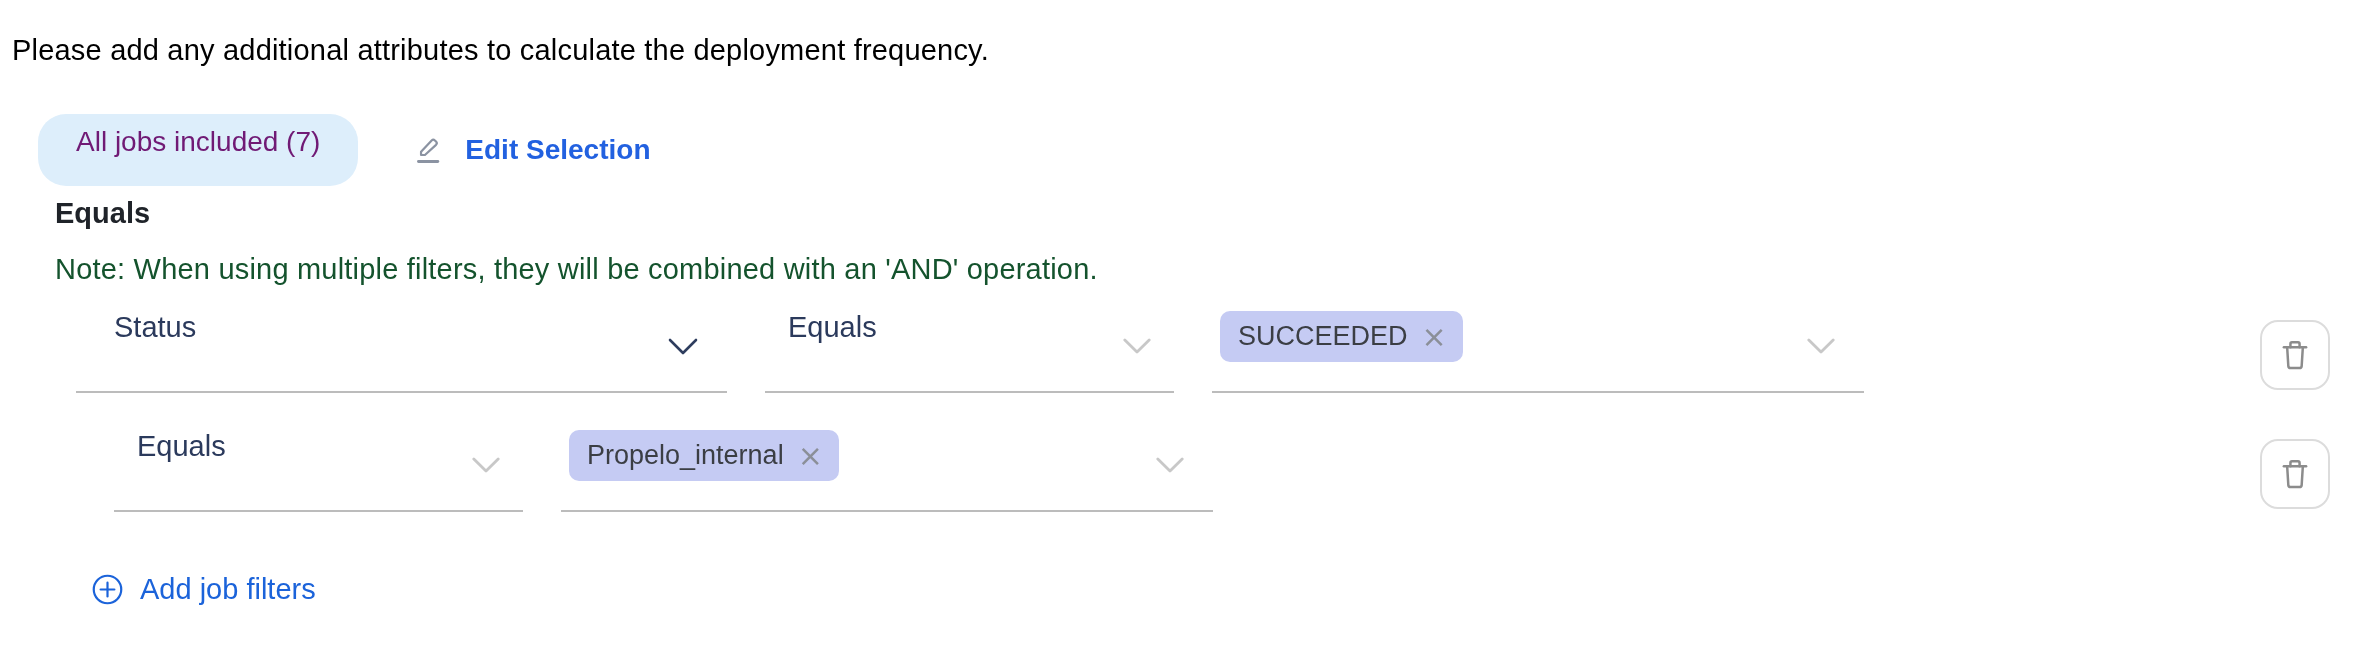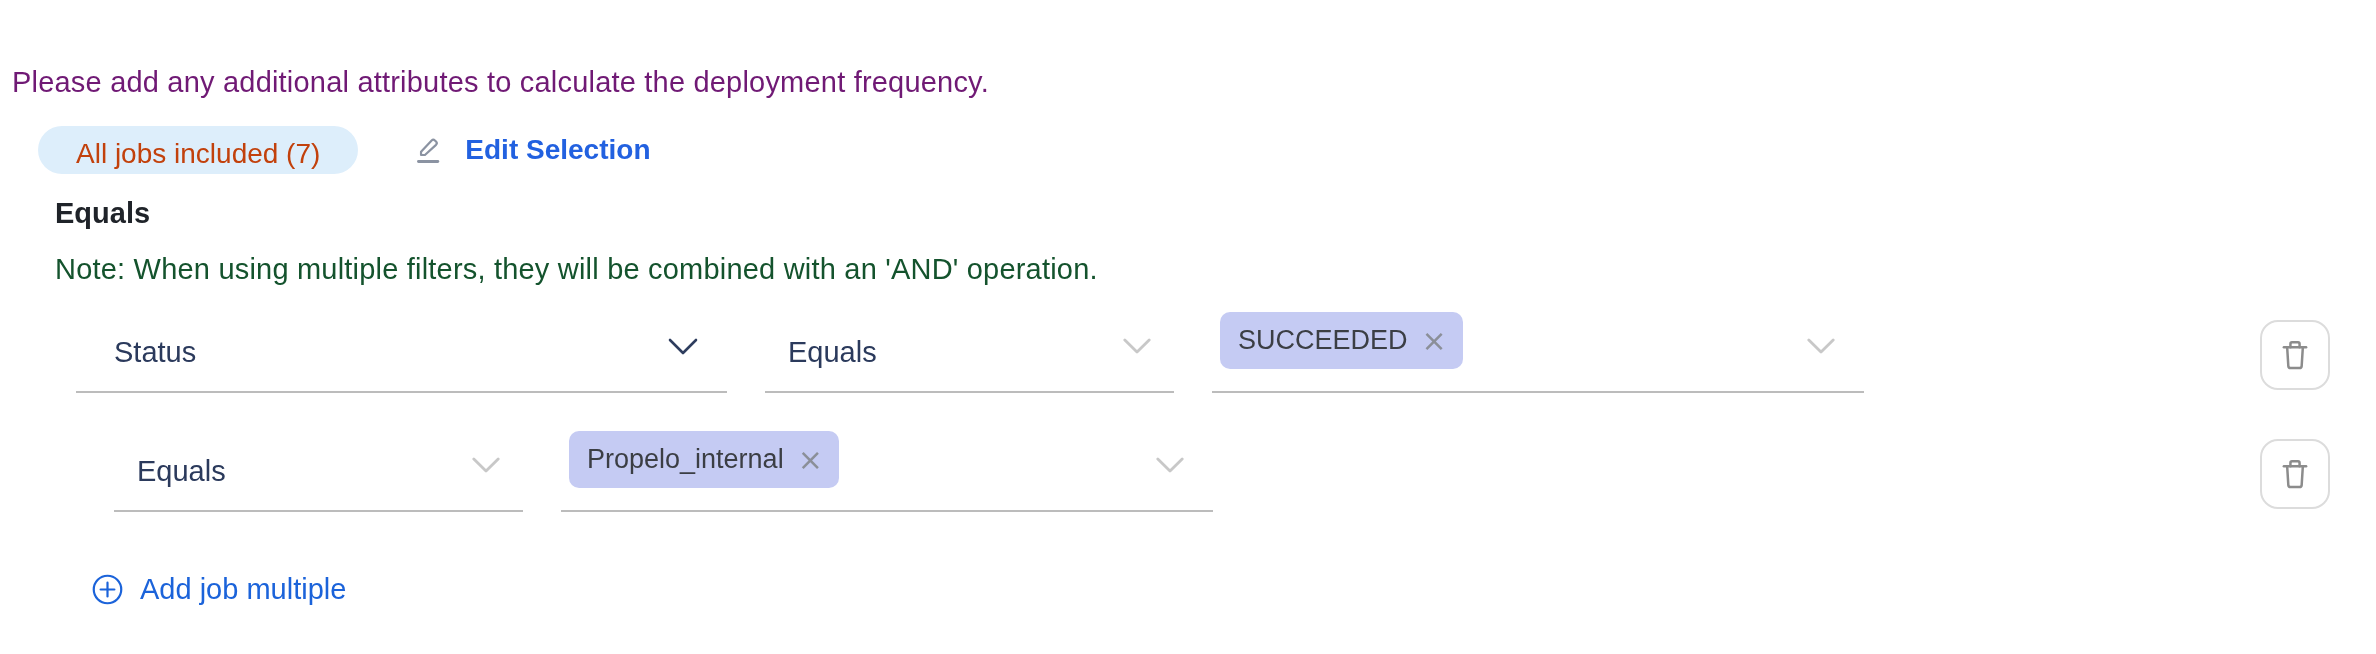--- a/index.html
+++ b/index.html
@@ -6,31 +6,31 @@
   html, body { background: #ffffff; }
   body {
     font-family: "Liberation Sans", "DejaVu Sans", sans-serif;
     width: 2376px; height: 654px; position: relative; overflow: hidden;
     color: #3c4044;
   }
   .canvas { position: absolute; inset: 0; background: #fff; }
 
   .instruction {
     position: absolute; left: 12px; top: 34px;
-    font-size: 29px; color: #701a75; letter-spacing: 0.2px; margin-top: 32px;
+    font-size: 29px; color: #000000; letter-spacing: 0.2px;
   }
 
   .jobs-row {
     position: absolute; left: 38px; top: 122px;
     display: flex; align-items: center; height: 56px;
   }
   .pill {
-    height: 48px; line-height: 56px; padding: 0 38px;
+    height: 72px; line-height: 56px; padding: 0 38px;
     background: #ddeefb; border-radius: 28px;
-    color: #c2410c; font-size: 28px; white-space: nowrap;
+    color: #701a75; font-size: 28px; white-space: nowrap;
   }
   .edit-link {
     margin-left: 54px; display: flex; align-items: center; gap: 22px;
     color: #2261e0; font-size: 28px; font-weight: 600; cursor: pointer;
     text-decoration: none;
   }
   .edit-link .icon { display: flex; color: #8b93a2; }
 
   .filters-title {
     position: absolute; left: 55px; top: 197px;
@@ -41,35 +41,35 @@
     font-size: 29px; color: #14532d; letter-spacing: 0.2px;
   }
 
   .filter-rows { position: absolute; left: 76px; top: 311px; width: 2300px; }
   .filter-row {
     display: flex; align-items: flex-start; height: 82px; margin-bottom: 37px;
   }
   .select {
     position: relative; height: 82px;
     border-bottom: 2px solid #bcbcbc;
-    display: flex; align-items: flex-end; padding-bottom: 22px;
+    display: flex; align-items: flex-start; padding-bottom: 22px;
     cursor: pointer;
   }
   .select-field  { width: 651px; padding-left: 38px; }
   .select-op     { width: 409px; padding-left: 23px; margin-left: 38px; }
   .select-values { width: 652px; padding-left: 8px;  margin-left: 38px; }
   .select-text { font-size: 29px; color: #2b3a5c; white-space: nowrap; }
   .chevron { position: absolute; right: 28px; top: 27px; }
   .chevron.dark  { color: #2e3d5e; }
   .chevron.light { color: #c8c8c8; }
   .select-op .chevron { right: 22px; }
 
   .tag {
     display: inline-flex; align-items: center; gap: 14px;
-    height: 57px; padding: 0 16px 0 18px;
+    height: 51px; padding: 0 16px 0 18px;
     background: #c5cbf3; border-radius: 10px;
     font-size: 27px; color: #3b3e44; white-space: nowrap;
   }
   .tag-close {
     color: #8b8f98; font-size: 30px; line-height: 1; cursor: pointer;
     font-family: "DejaVu Sans", sans-serif;
   }
 
   .trash-btn {
     margin-left: auto; margin-right: 46px; margin-top: 9px;
@@ -185,16 +185,16 @@
   </div>
 
   <a class="add-link">
     <span class="icon">
       <svg width="33" height="33" viewBox="0 0 24 24" fill="none" stroke="currentColor" stroke-width="1.6" stroke-linecap="round">
         <circle cx="12" cy="12" r="10"></circle>
         <line x1="12" y1="7" x2="12" y2="17"></line>
         <line x1="7" y1="12" x2="17" y2="12"></line>
       </svg>
     </span>
-    <span>Add job multiple</span>
+    <span>Add job filters</span>
   </a>
 
 </div>
 
 </body></html>

